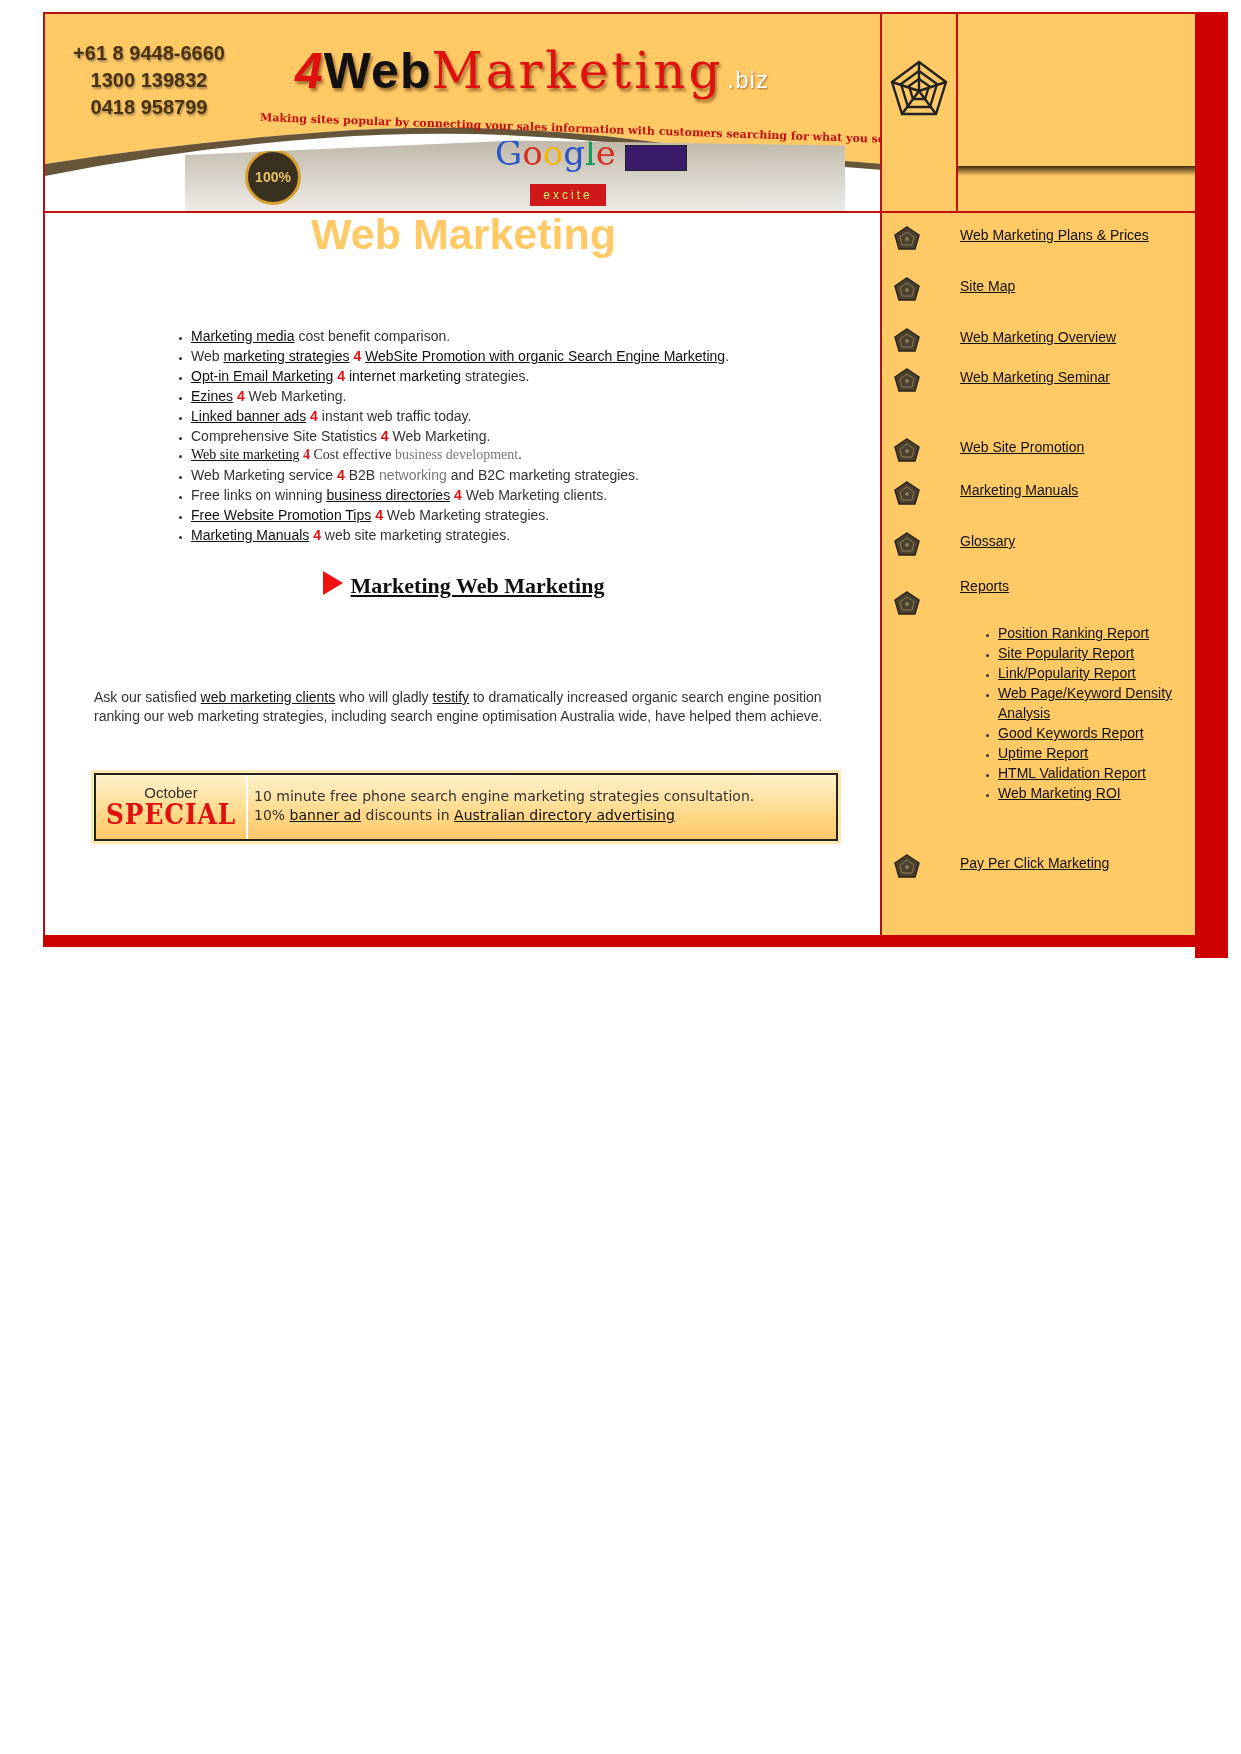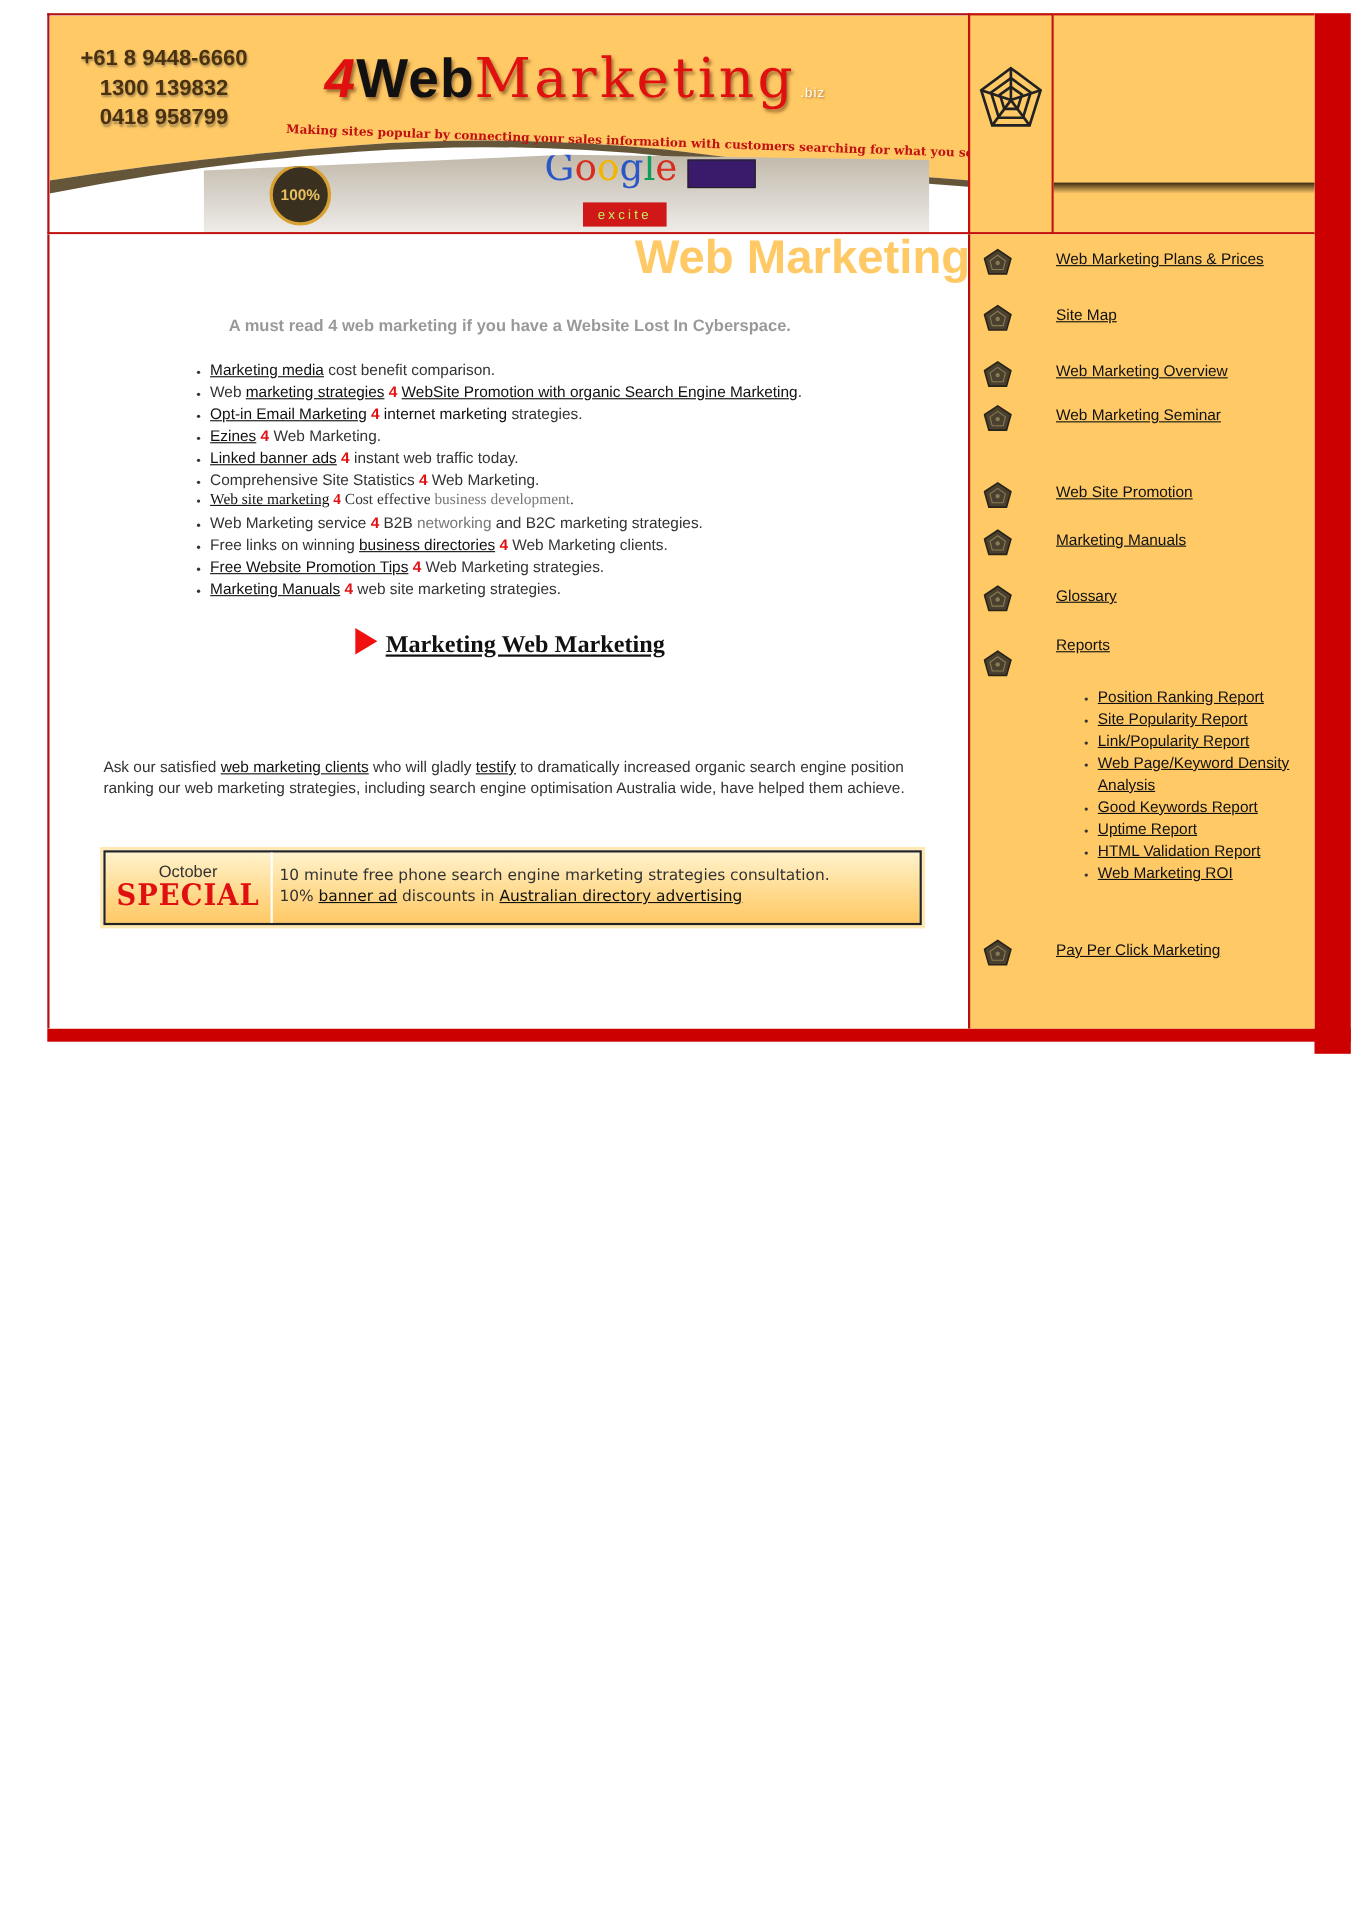--- a/index.html
+++ b/index.html
@@ -10,33 +10,33 @@
   .hdr-left { position:absolute; left:43px; top:12px; width:837px; height:200px; background:#ffffff; border-top:2px solid #b31212; border-left:2px solid #b31212; box-sizing:border-box; overflow:hidden; }
   .hdr-col2 { position:absolute; left:880px; top:12px; width:78px; height:200px; background:#ffc966; border:2px solid #c21010; border-bottom:none; box-sizing:border-box; }
   .hdr-col3 { position:absolute; left:958px; top:12px; width:237px; height:200px; background:#ffc966; border-top:2px solid #c21010; box-sizing:border-box; }
   .hdr-shadow { position:absolute; left:0; top:152px; width:237px; height:10px; background:linear-gradient(#3a2a10, rgba(255,201,102,0)); }
   .hdr-divider { position:absolute; left:43px; top:211px; width:1152px; height:2px; background:#c21010; }
   .phones { position:absolute; left:24px; top:26px; width:160px; text-align:center; font-size:20px; line-height:27px; color:#4a3210; text-shadow:1px 2px 2px #a88a50; font-weight:bold; }
   .logo { position:absolute; left:250px; top:28px; font-size:50px; font-weight:bold; letter-spacing:1px; white-space:nowrap; }
   .logo .four { color:#e01010; font-style:italic; text-shadow:2px 3px 3px #a07030; }
   .logo .web { color:#111; text-shadow:2px 3px 3px #a07030; }
   .logo .mkt { color:#e01010; font-family:"DejaVu Serif", serif; font-weight:normal; text-shadow:2px 3px 3px #a07030; letter-spacing:3px; }
-  .logo .biz { color:#fff; font-size:12px; font-weight:normal; text-shadow:1px 1px 2px #a07030; margin-left:4px; }
+  .logo .biz { color:#fff; font-size:24px; font-weight:normal; text-shadow:1px 1px 2px #a07030; margin-left:4px; }
   .tagline { position:absolute; left:215px; top:108px; font-size:11px; color:#c01010; font-family:"DejaVu Serif", serif; transform:rotate(2deg); white-space:nowrap; font-weight:bold; }
   .strip { position:absolute; left:140px; top:125px; width:660px; height:80px; background:linear-gradient(180deg,#c0b8a8 0%, #d9d4cc 50%, #f4f2ef 100%); }
   .badge { position:absolute; left:60px; top:10px; width:50px; height:50px; border-radius:50%; background:#3a3020; border:3px solid #d8a030; color:#e8c060; font-size:14px; font-weight:bold; text-align:center; line-height:50px; }
   .g-google { position:absolute; left:310px; top:-6px; font-family:"DejaVu Serif", serif; font-size:34px; }
   .g-excite { position:absolute; left:345px; top:45px; width:76px; height:22px; background:#d01818; color:#bef264; font-size:12px; text-align:center; line-height:22px; letter-spacing:3px; }
   .hotbot { position:absolute; left:440px; top:6px; width:60px; height:24px; background:#3a1a6a; border:1px solid #222; }
   .wave { position:absolute; left:0; top:0; width:837px; height:200px; }
   .web-icon-top { position:absolute; left:888px; top:58px; width:62px; height:62px; }
   
   .content { position:absolute; left:43px; top:213px; width:837px; height:722px; background:#fff; border-left:2px solid #b31212; box-sizing:border-box; }
   .sidebar { position:absolute; left:880px; top:213px; width:315px; height:722px; background:#ffc966; border-left:2px solid #b31212; box-sizing:border-box; }
-  .page-title { position:absolute; left:0; width:837px; top:-3px; text-align:right; font-size:43px; font-weight:bold; color:#ffc966; }
+  .page-title { position:absolute; left:0; width:837px; top:-3px; text-align:center; font-size:43px; font-weight:bold; color:#ffc966; }
   .subtitle { position:absolute; left:0; width:837px; top:75px; text-align:center; font-size:15px; font-weight:bold; color:#999; }
   ul.features { position:absolute; left:102px; top:113px; margin:0; padding:0 0 0 44px; font-size:14px; line-height:20px; width:640px; }
   ul.features li { margin:0; padding:0; list-style:disc; font-size:14px; }
   ul.features li::marker { font-size:9px; }
   .four { color:#e01010; font-weight:bold; }
   .dim { color:#777; }
   .dark { color:#111; }
   .section-h { position:absolute; left:0; width:837px; top:358px; text-align:center; font-family:"Liberation Serif", serif; font-size:22px; font-weight:bold; }
   .arrow { display:inline-block; width:0; height:0; border-top:12px solid transparent; border-bottom:12px solid transparent; border-left:20px solid #f01010; vertical-align:-2px; margin-right:8px; }
   .para { position:absolute; left:49px; width:740px; font-size:14px; line-height:19px; color:#333; margin:0; }
@@ -93,21 +93,20 @@
       <line x1="4" y1="24" x2="31" y2="33"></line>
   </g>
 </svg>
 <div class="hdr-col3">
     <div class="hdr-shadow"></div>
   </div>
 <div class="hdr-divider"></div>
 
 <div class="content">
   <div class="page-title">Web Marketing</div>
-  <div class="subtitle">A must read 4 web marketing if you have a Website Lost In Cyberspace.</div>
   <ul class="features" id="features">
       <li><a href="#">Marketing media</a><span> cost benefit comparison.</span></li>
       <li><span>Web </span><a href="#">marketing strategies</a><span class="four"> 4 </span><a href="#">WebSite Promotion with organic Search Engine Marketing</a><span>.</span></li>
       <li><a href="#">Opt-in Email Marketing</a><span class="four"> 4 </span><span class="dark">internet marketing</span><span> strategies.</span></li>
       <li><a href="#">Ezines</a><span class="four"> 4 </span><span>Web Marketing.</span></li>
       <li><a href="#">Linked banner ads</a><span class="four"> 4 </span><span>instant web traffic today.</span></li>
       <li><span>Comprehensive Site Statistics</span><span class="four"> 4 </span><span>Web Marketing.</span></li>
       <li style="margin-top: -1px; font-family: Liberation Serif, serif;"><a href="#">Web site marketing</a><span class="four"> 4 </span><span>Cost effective </span><span class="dim">business development</span><span>.</span></li>
       <li><span>Web Marketing service</span><span class="four"> 4 </span><span>B2B </span><span class="dim">networking</span><span> and B2C marketing strategies.</span></li>
       <li><span>Free links on winning </span><a href="#">business directories</a><span class="four"> 4 </span><span>Web Marketing clients.</span></li>

